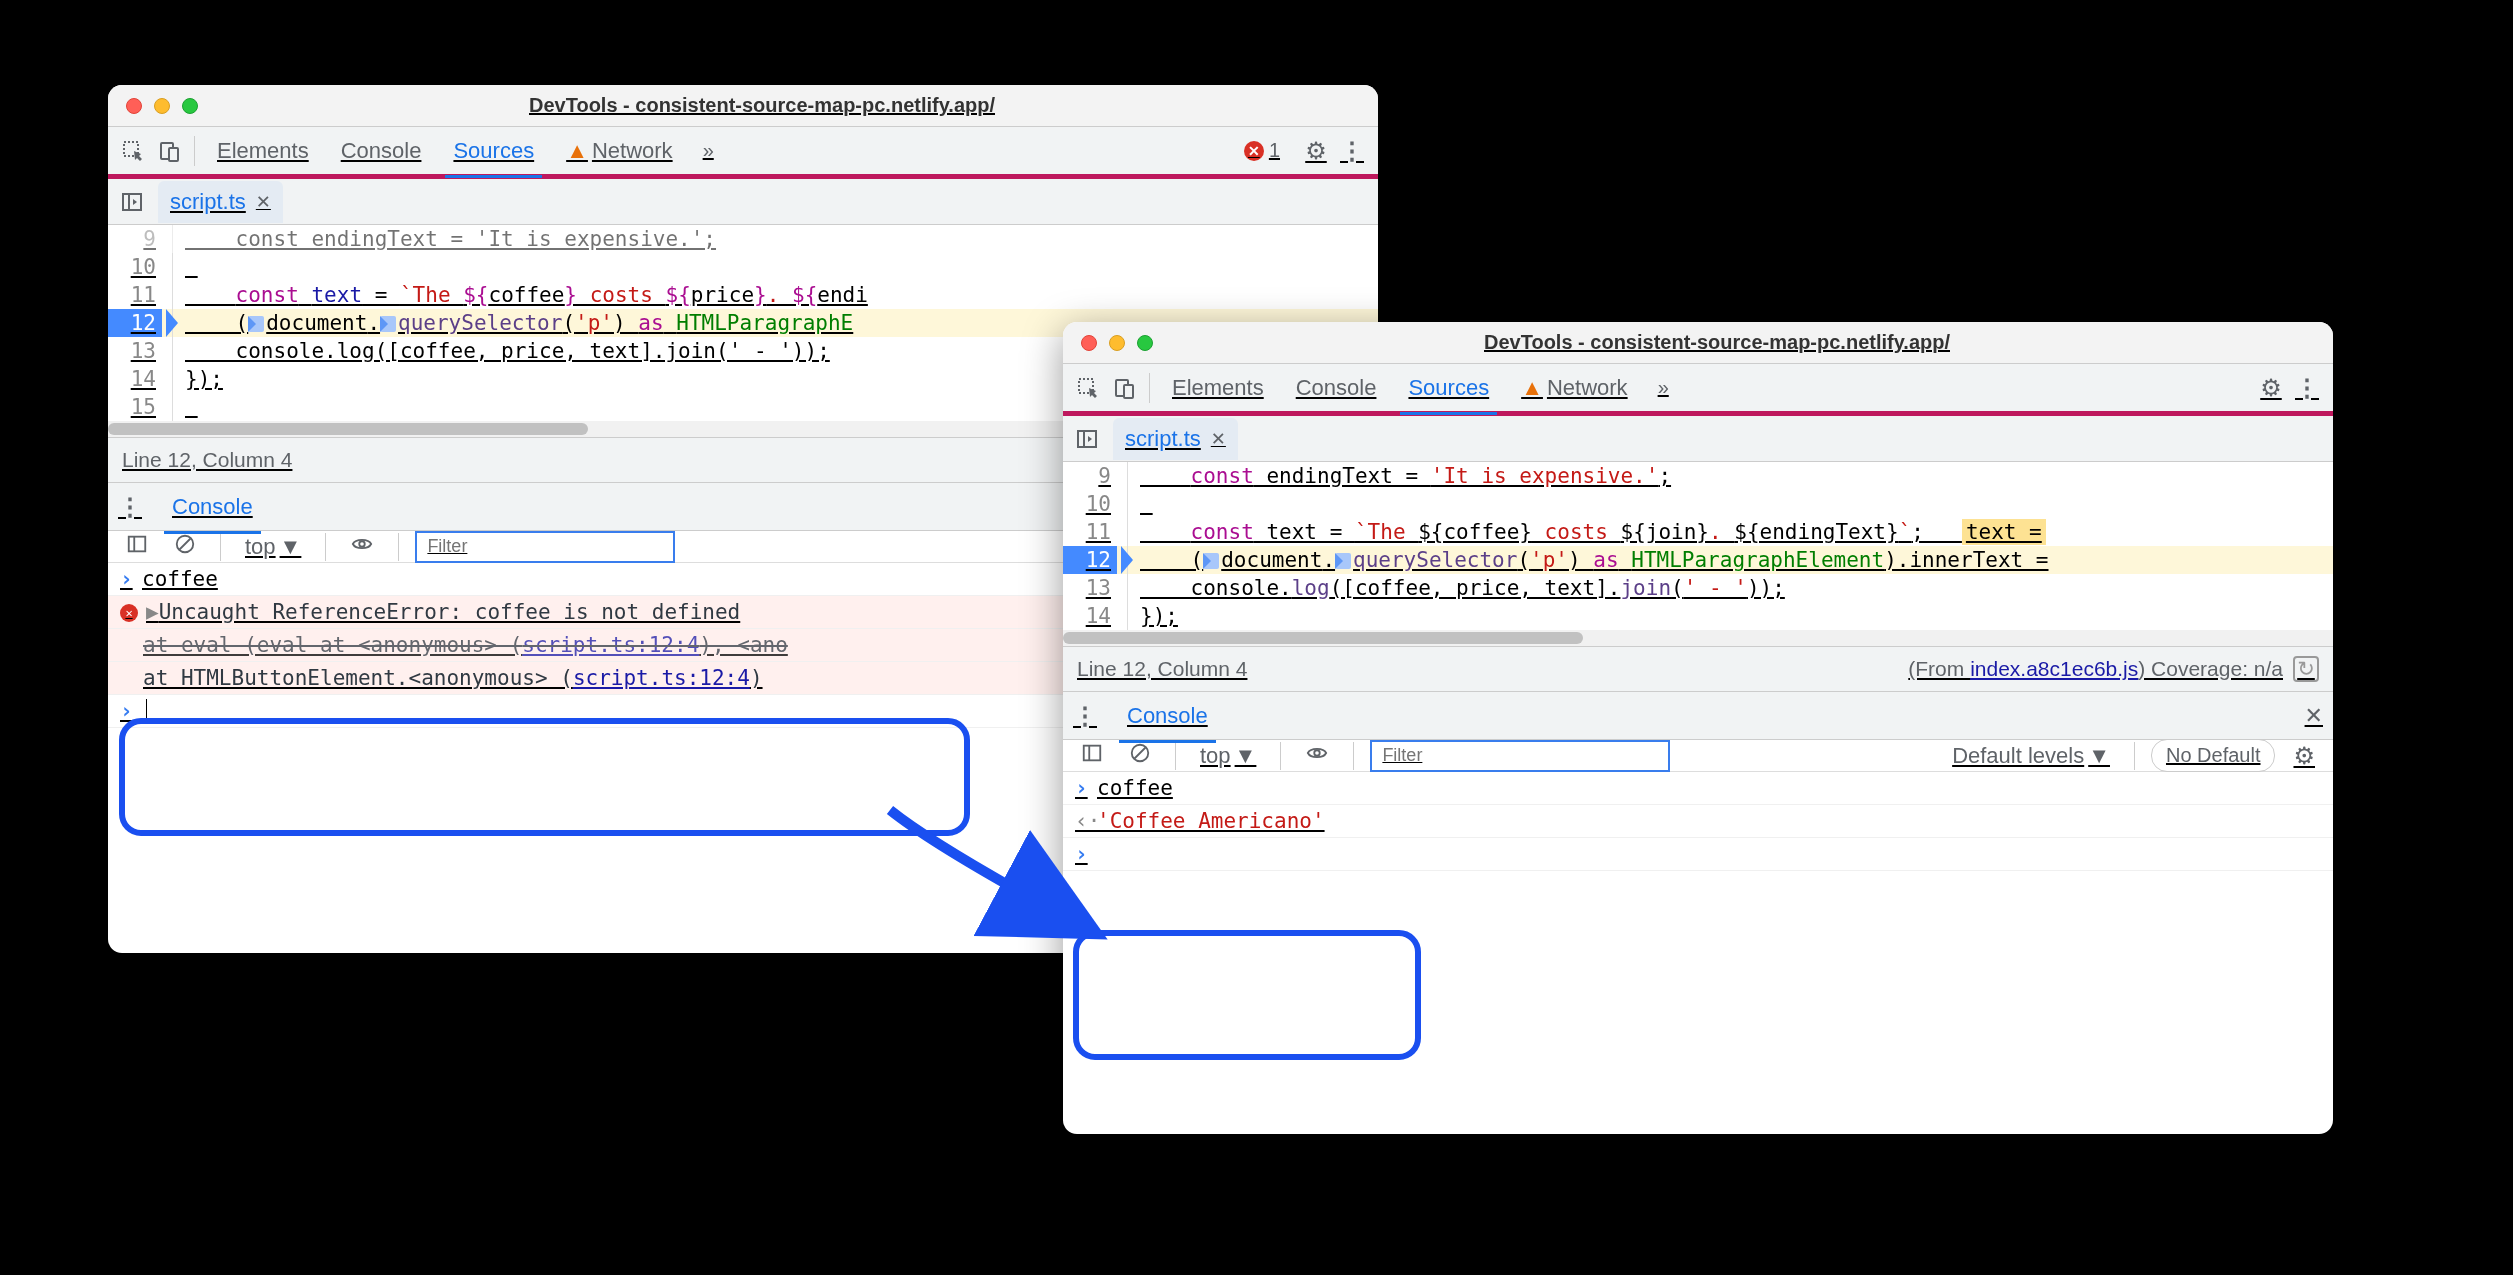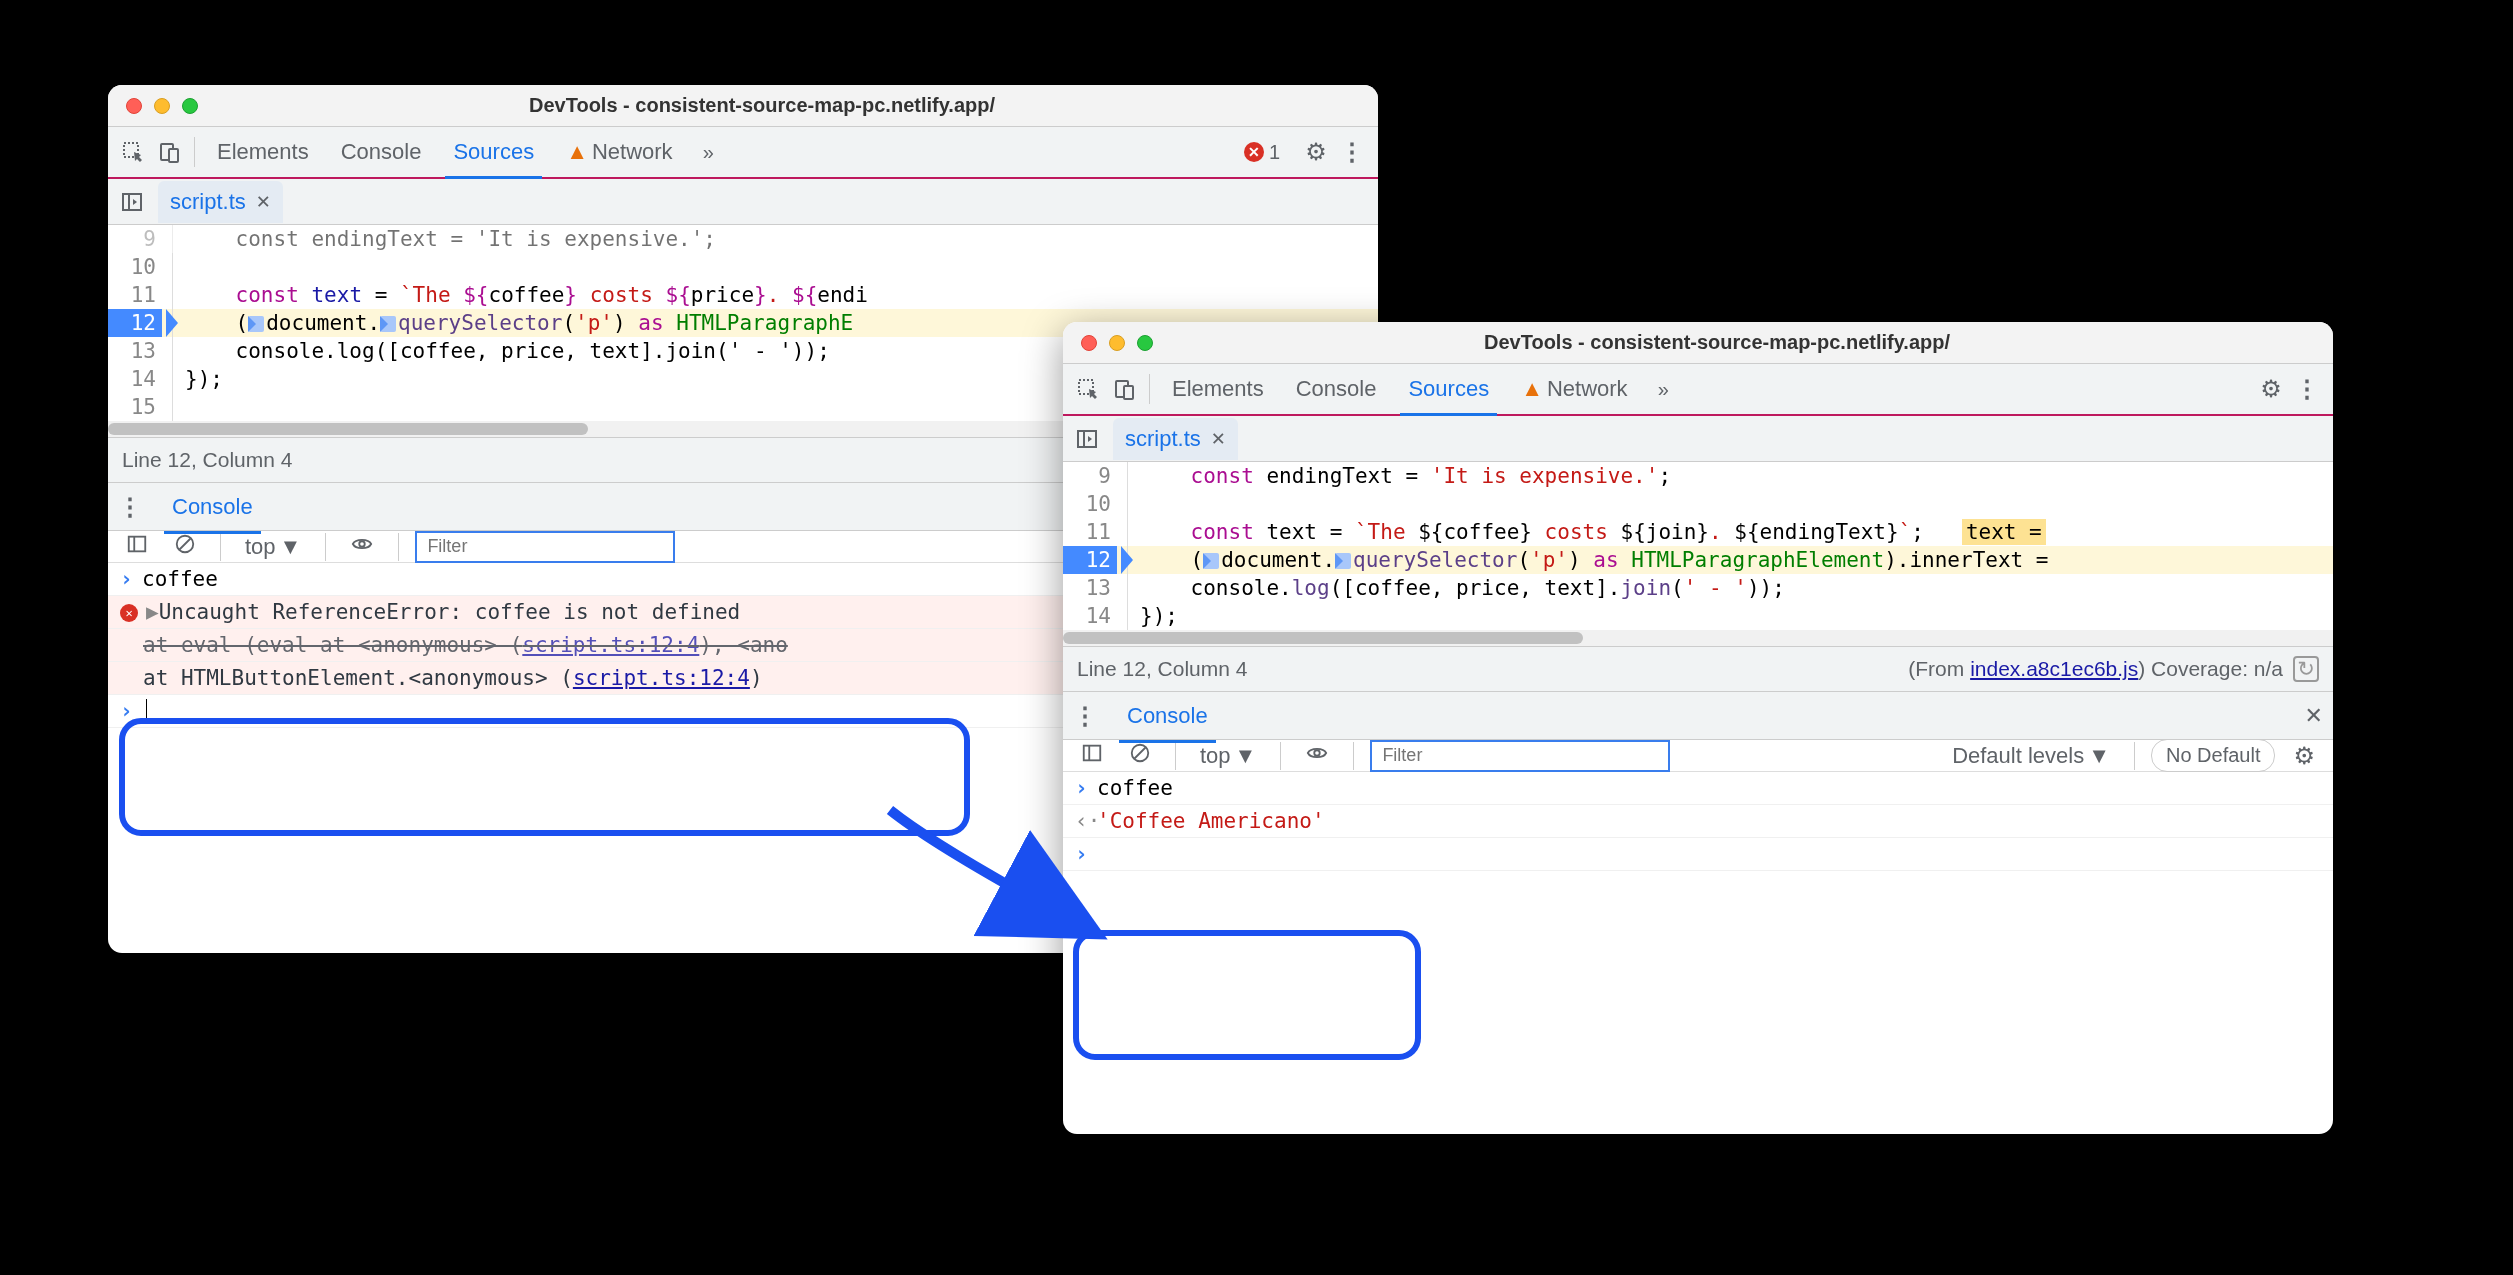--- a/index.html
+++ b/index.html
@@ -13,36 +13,37 @@
     overflow: hidden;
   }
   .window {
     position: absolute;
     background: #fff;
     border-radius: 14px;
     box-shadow: 0 10px 40px rgba(0,0,0,0.4);
     overflow: hidden;
     display: flex;
     flex-direction: column;
+    text-decoration: underline;
   }
   .titlebar {
     height: 42px;
     background: #f3f3f3;
     display: flex;
     align-items: center;
     border-bottom: 1px solid #ccc;
   }
   .traffic { display:flex; gap:12px; padding:0 18px; }
   .traffic .dot { width:16px; height:16px; border-radius:50%; }
   .dot.r { background:#ff5f57; border:1px solid #e14338; }
   .dot.y { background:#febc2e; border:1px solid #d89e22; }
   .dot.g { background:#28c840; border:1px solid #1ca032; }
   .win-title { flex:1; text-align:center; font-size:20px; color:#333; font-weight:600; padding-right:70px; }
   .tabbar {
-    display:flex; align-items:center; background:#f1f3f4; border-bottom:2px solid #be185d; height:52px; padding:0 8px;
+    display:flex; align-items:center; background:#f1f3f4; border-bottom:5px solid #be185d; height:52px; padding:0 8px;
   }
   .tb-icon { width:36px; height:36px; display:flex; align-items:center; justify-content:center; color:#5f6368; border-radius:4px; }
   .tb-sep { width:1px; height:30px; background:#ccc; margin:0 6px;}
   .tabs { display:flex; gap:0; }
   .tab { padding:14px 16px; color:#5f6368; font-size:22px; cursor:pointer; position:relative;}
   .tab.active { color:#1a73e8; }
   .tab.active::after { content:""; position:absolute; bottom:0; left:8px; right:8px; height:3px; background:#1a73e8;}
   .warn-tri { color:#e8710a; margin-right:4px; font-size:22px;}
   .err-badge { display:flex; align-items:center; gap:5px; color:#5f6368; font-size:20px;}
   .err-badge .err-ico { width:20px; height:20px; border-radius:50%; background:#d93025; color:#fff; display:flex; align-items:center; justify-content:center; font-size:14px; font-weight:700;}

